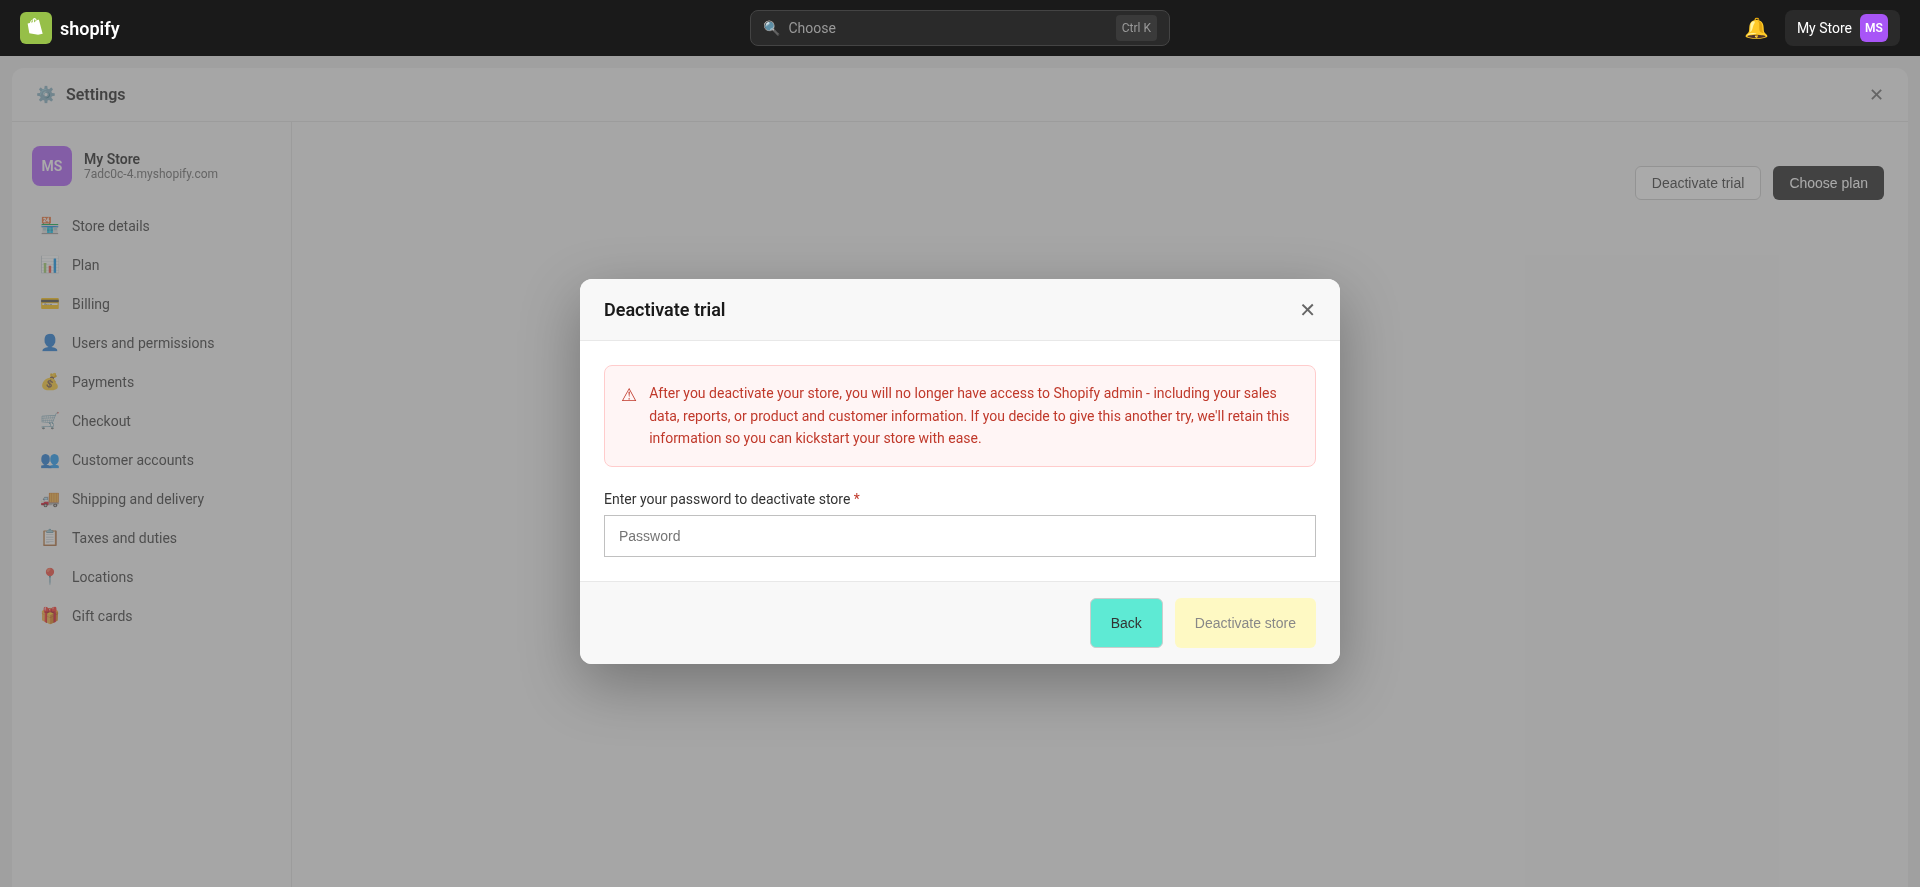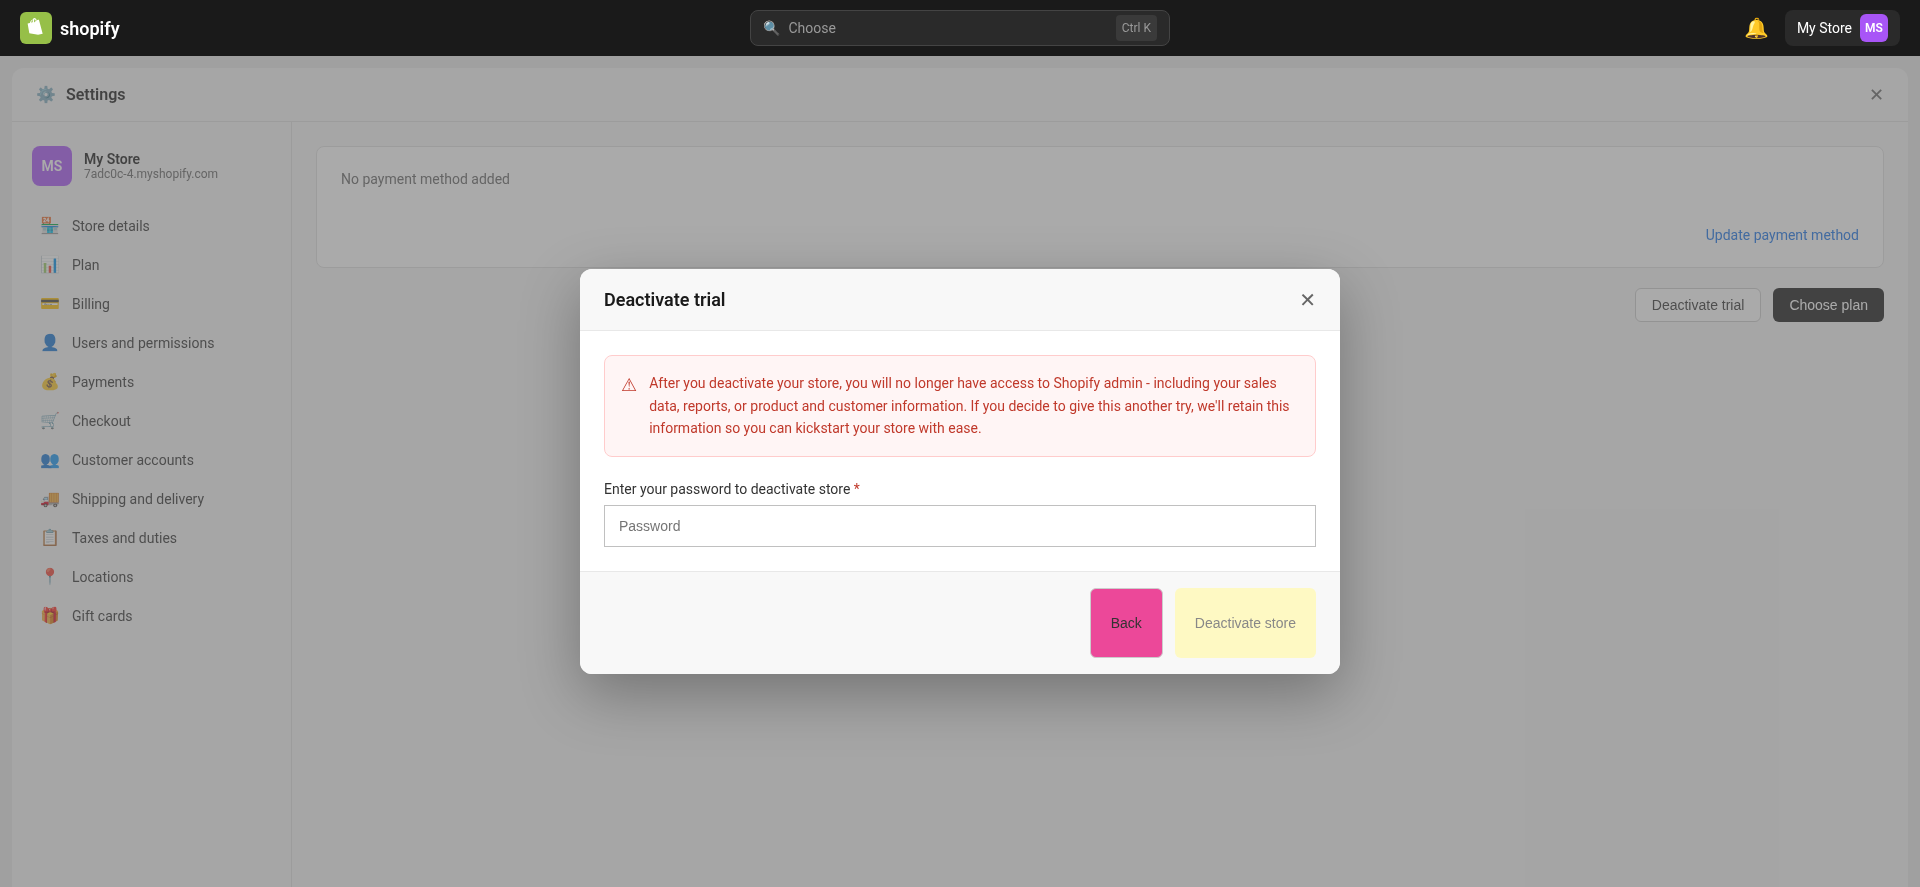--- a/index.html
+++ b/index.html
@@ -357,24 +357,24 @@
     
     .modal-footer {
       background: #f8f8f8;
       padding: 16px 24px;
       display: flex;
       justify-content: flex-end;
       gap: 12px;
       border-top: 1px solid #e8e8e8;
     }
     .btn-back {
-      background: #ec4899;
+      background: #5eead4;
       border: 1px solid #ccc;
       border-radius: 6px;
-      padding: 26px 20px;
+      padding: 16px 20px;
       font-size: 14px;
       cursor: pointer;
       color: #333;
     }
     .btn-deactivate {
       background: #fef9c3;
       border: none;
       border-radius: 6px;
       padding: 8px 20px;
       font-size: 14px;
@@ -480,26 +480,20 @@
           <span class="nav-icon">📍</span>
           <span>Locations</span>
         </div>
         <div class="nav-item">
           <span class="nav-icon">🎁</span>
           <span>Gift cards</span>
         </div>
       </div>
 
       <div class="main-content">
-        <div class="content-card">
-          <div class="payment-info">No payment method added</div>
-          <div class="card-footer">
-            <span class="update-payment-link">Update payment method</span>
-          </div>
-        </div>
         <div style="display:flex; justify-content: flex-end; gap: 12px; margin-top: 20px;">
           <button class="deactivate-trial-btn">Deactivate trial</button>
           <button class="choose-plan-btn">Choose plan</button>
         </div>
       </div>
     </div>
   </div>
 
   <div class="overlay">
     <div class="modal">

